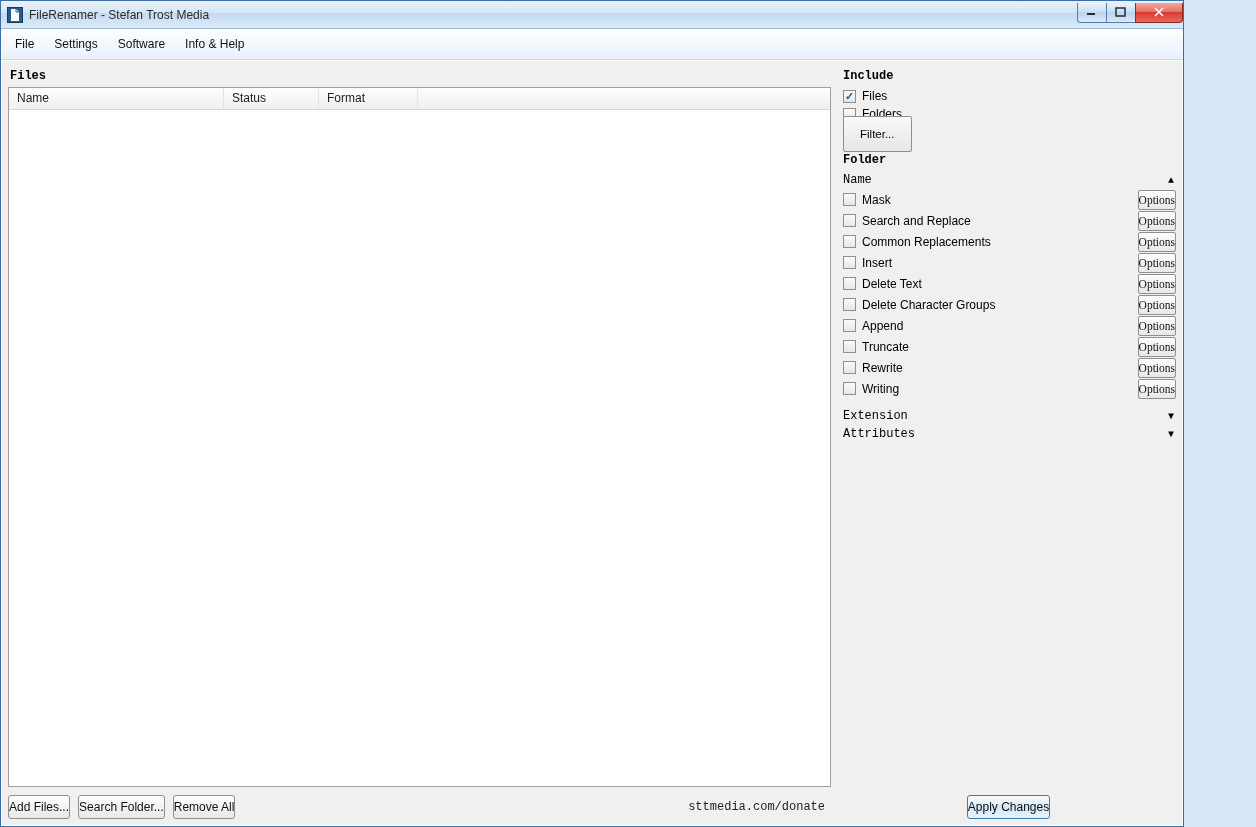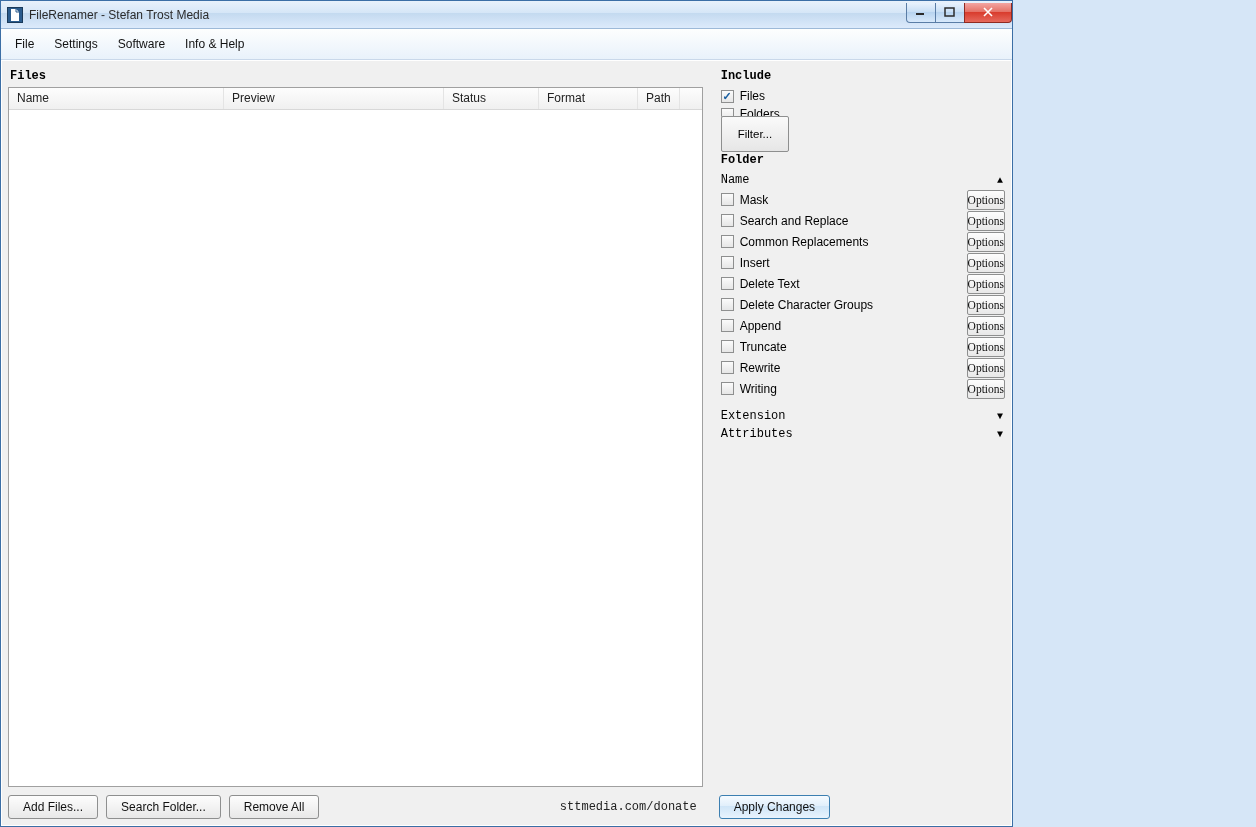--- a/index.html
+++ b/index.html
@@ -4,21 +4,21 @@
 <style>
   * { box-sizing: border-box; }
   body {
     margin: 0;
     font-family: "Segoe UI", Tahoma, sans-serif;
     font-size: 12px;
     background: #d6e6f7;
     overflow: hidden;
   }
   .window {
-    width: 1013px;
+    width: 1184px;
     height: 827px;
     background: #fef9c3;
     border: 1px solid #3b6ea5;
     position: relative;
     display: flex;
     flex-direction: column;
   }
   .titlebar {
     height: 28px;
     background: linear-gradient(#e8f1fb, #d5e6f7 45%, #c4daf0 46%, #dceafb);
@@ -81,21 +81,21 @@
     color: #111;
     cursor: default;
   }
 
   .client {
     flex: 1;
     background: #f0f0f0;
     border: 1px solid #fff;
     display: flex;
     padding: 6px;
-    gap: 16px;
+    gap: 10px;
   }
   .left-col {
     flex: 1;
     display: flex;
     flex-direction: column;
   }
   .right-col {
     width: 335px;
     display: flex;
     flex-direction: column;
@@ -137,21 +137,21 @@
   .table-body { flex: 1; background: #fff; }
 
   .bottom-row {
     display: flex;
     align-items: center;
     padding-top: 8px;
     gap: 8px;
   }
   .btn {
     height: 24px;
-    padding: 0 14px;
+    padding: 0 0;
     background: linear-gradient(#fdfdfd, #e8e8e8);
     border: 1px solid #8e8f8f;
     border-radius: 3px;
     font-size: 12px;
     color: #111;
     display: inline-flex;
     align-items: center;
     justify-content: center;
     cursor: default;
   }
@@ -257,24 +257,22 @@
     <span class="menu-item">Info &amp; Help</span>
   </div>
 
   <div class="client">
 
     <div class="left-col">
       <div class="section-label">Files</div>
       <div class="table-wrap">
         <div class="table-head">
           <div class="th name">Name</div>
-          <div class="th preview">Preview</div>
           <div class="th status">Status</div>
           <div class="th format">Format</div>
-          <div class="th path">Path</div>
           <div class="th last"></div>
         </div>
         <div class="table-body"></div>
       </div>
       <div class="bottom-row">
         <div class="btn">Add Files...</div>
         <div class="btn">Search Folder...</div>
         <div class="btn">Remove All</div>
         <span class="donate">sttmedia.com/donate</span>
       </div>
@@ -355,19 +353,19 @@
       <div class="group-head">
         <span>Extension</span>
         <span class="arrow">▼</span>
       </div>
       <div class="group-head">
         <span>Attributes</span>
         <span class="arrow">▼</span>
       </div>
 
       <div style="flex:1"></div>
-      <div class="bottom-row" style="justify-content:flex-start;">
+      <div class="bottom-row" style="justify-content:center;">
         <div class="btn primary">Apply Changes</div>
       </div>
     </div>
 
   </div>
 </div>
 
 </body></html>

